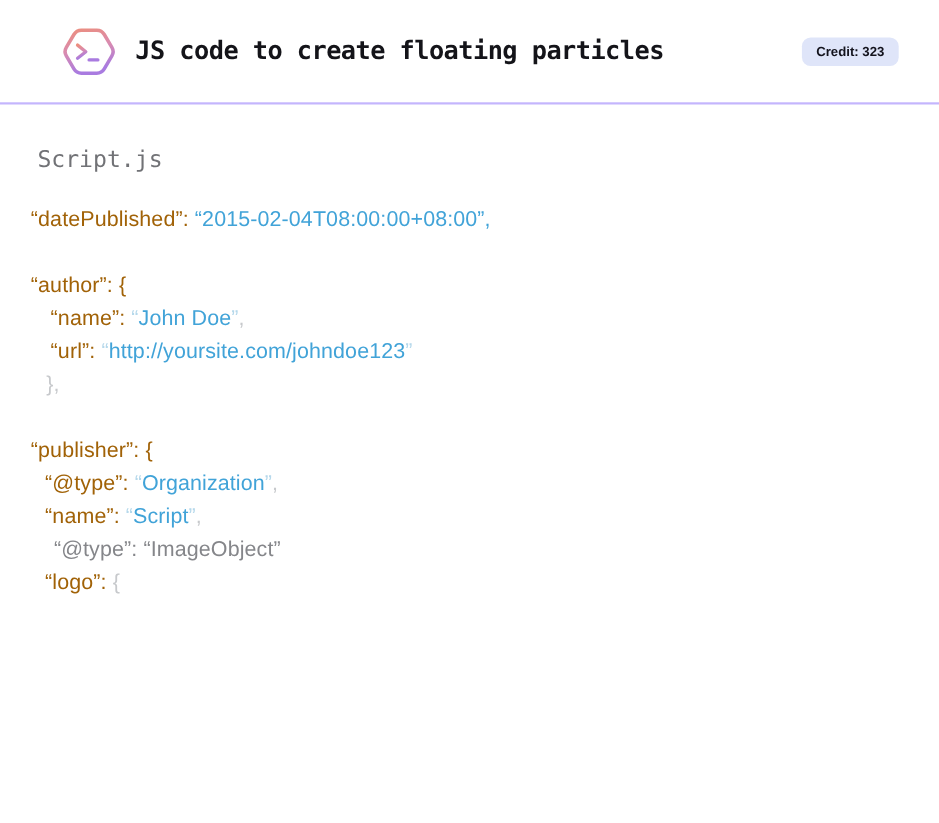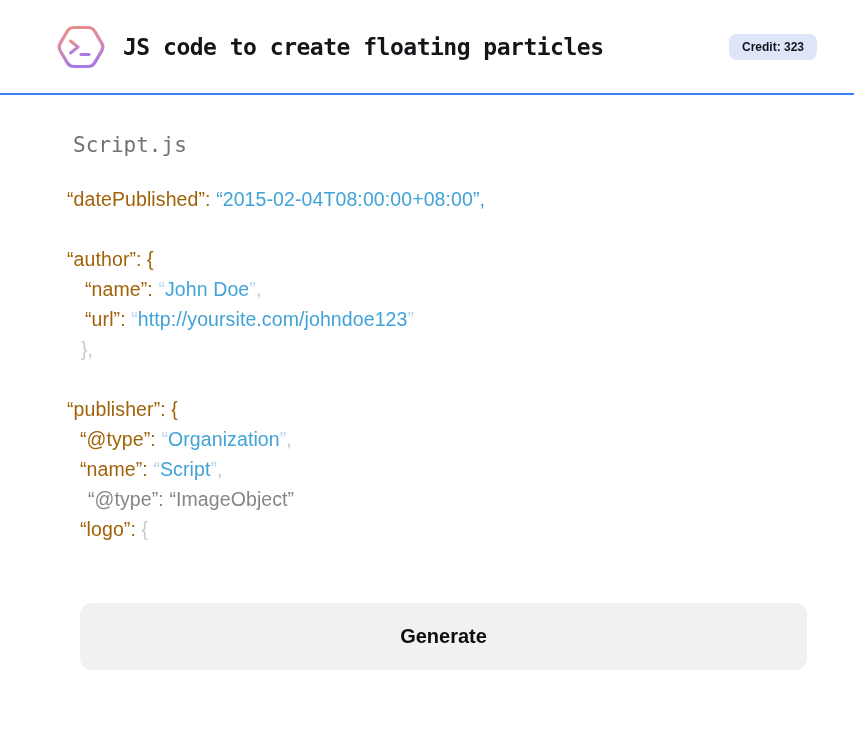--- a/index.html
+++ b/index.html
@@ -5,21 +5,21 @@
   * { margin: 0; padding: 0; box-sizing: border-box; }
   html, body { width: 854px; height: 748px; background: #ffffff; overflow: hidden; }
   body { font-family: "Liberation Sans", sans-serif; }
 
   
   .header {
     height: 95px;
     display: flex;
     align-items: center;
     padding: 0 37px 0 55px;
-    border-bottom: 2px solid #3b82f6;
+    border-bottom: 2px solid #c4b5fd;
     background: #ffffff;
   }
   .logo { width: 52px; height: 50px; flex: 0 0 auto; display: block; }
   .app-title {
     font-family: "DejaVu Sans Mono", "Liberation Mono", monospace;
     font-weight: bold;
     font-size: 23px;
     letter-spacing: -0.5px;
     color: #141419;
     margin-left: 16px;
@@ -30,21 +30,21 @@
     background: #dfe5f9;
     color: #13131d;
     font-weight: bold;
     font-size: 12px;
     padding: 6px 13px;
     border-radius: 8px;
     white-space: nowrap;
   }
 
   
-  .main { padding: 0 47px 0 67px; }
+  .main { padding: 0 47px 0 28px; }
   .file-title {
     font-family: "DejaVu Sans Mono", "Liberation Mono", monospace;
     font-size: 21px;
     font-weight: 500;
     color: #717276;
     margin-top: 38px;
     padding-left: 6px;
   }
   .code-block {
     margin-top: 27px;
@@ -107,14 +107,13 @@
       <div class="code-line" style="padding-left: 18px;"><span class="seg-key">“name”: </span><span class="seg-quoteFaded">“</span><span class="seg-value">John Doe</span><span class="seg-quoteFaded">”</span><span class="seg-punctFaded">,</span></div>
       <div class="code-line" style="padding-left: 18px;"><span class="seg-key">“url”: </span><span class="seg-quoteFaded">“</span><span class="seg-value">http://yoursite.com/johndoe123</span><span class="seg-quoteFaded">”</span></div>
       <div class="code-line" style="padding-left: 14px;"><span class="seg-punctFaded">},</span></div>
       <div class="code-line" style="padding-left: 0px;">&nbsp;</div>
       <div class="code-line" style="padding-left: 0px;"><span class="seg-key">“publisher”: {</span></div>
       <div class="code-line" style="padding-left: 13px;"><span class="seg-key">“@type”: </span><span class="seg-quoteFaded">“</span><span class="seg-value">Organization</span><span class="seg-quoteFaded">”</span><span class="seg-punctFaded">,</span></div>
       <div class="code-line" style="padding-left: 13px;"><span class="seg-key">“name”: </span><span class="seg-quoteFaded">“</span><span class="seg-value">Script</span><span class="seg-quoteFaded">”</span><span class="seg-punctFaded">,</span></div>
       <div class="code-line" style="padding-left: 21px;"><span class="seg-plain">“@type”: “ImageObject”</span></div>
       <div class="code-line" style="padding-left: 13px;"><span class="seg-key">“logo”: </span><span class="seg-punctFaded">{</span></div>
     </div>
-  <button class="generate-button">Generate</button>
 </div>
 
 </body></html>

